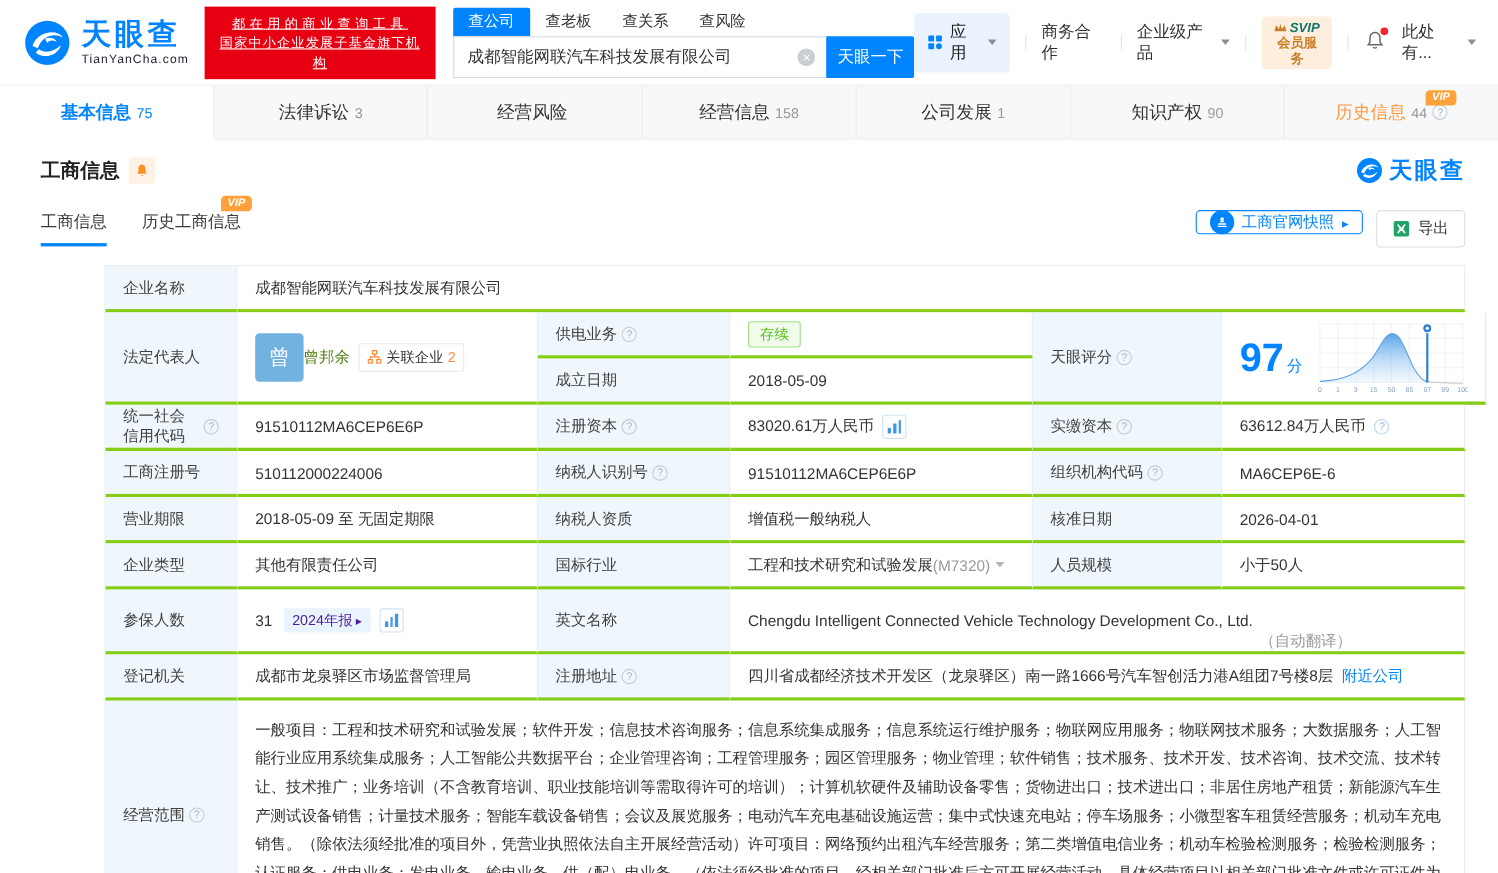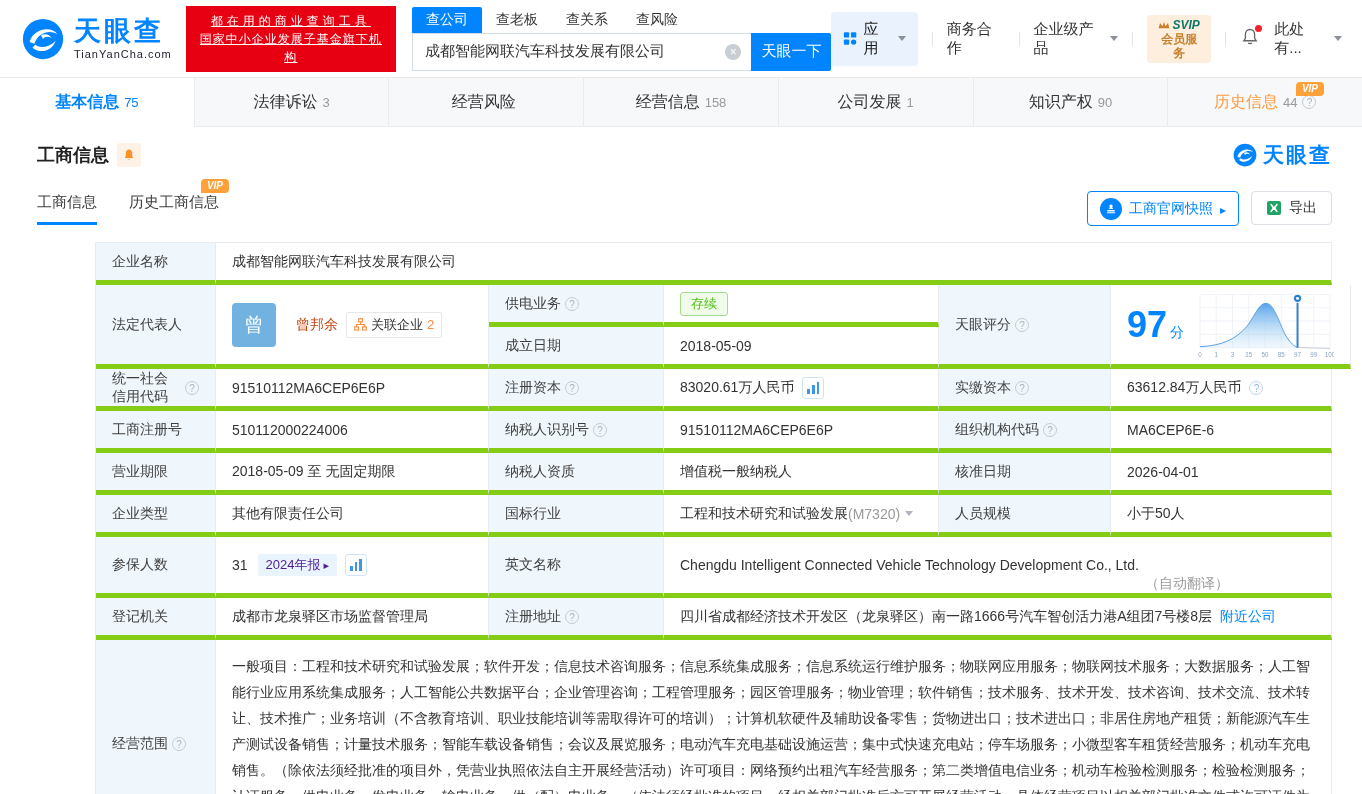--- a/index.html
+++ b/index.html
@@ -56,42 +56,42 @@
   .sec-title { font-size:18px; font-weight:bold; color:#222; }
   .sec-bell { width:24px; height:24px; background:#fdf2e5; border-radius:3px; margin-left:8px; display:flex; align-items:center; justify-content:center; cursor:pointer; }
   .brand { margin-left:auto; display:flex; align-items:center; gap:5px; }
   .brand-txt { color:#0084ff; font-size:21px; font-weight:bold; letter-spacing:2px; }
 
   .subtab-row { display:flex; align-items:center; margin-top:22px; }
   .subtabs { display:flex; gap:32px; }
   .subtab { font-size:15px; color:#3c3c3c; padding-bottom:10px; position:relative; cursor:pointer; }
   .subtab.active { border-bottom:3px solid #0084ff; }
   .actions { margin-left:auto; display:flex; gap:12px; align-items:flex-start; }
-  .btn-snapshot { display:flex; align-items:center; gap:7px; height:35px; padding:0 12px; border:1px solid #0084ff; border-radius:4px; background:#fff; color:#0084ff; font-size:14px; cursor:pointer; font-family:"Liberation Sans","DejaVu Sans",sans-serif; }
+  .btn-snapshot { display:flex; align-items:center; gap:7px; height:22px; padding:0 12px; border:1px solid #0084ff; border-radius:4px; background:#fff; color:#0084ff; font-size:14px; cursor:pointer; font-family:"Liberation Sans","DejaVu Sans",sans-serif; }
   .stamp-circ { width:22px; height:22px; border-radius:50%; background:#0084ff; display:flex; align-items:center; justify-content:center; }
   .arrow-r::after { content:"▸"; font-size:12px; color:#0084ff; }
   .btn-export { display:flex; align-items:center; gap:7px; height:34px; padding:0 14px; border:1px solid #dcdfe3; border-radius:4px; background:#fff; color:#333; font-size:14px; cursor:pointer; font-family:"Liberation Sans","DejaVu Sans",sans-serif; }
 
   
   .biz-table { margin:16px 0 0 58px; border-top:1px solid #e9ecef; border-left:1px solid #e9ecef; }
   .trow { display:grid; grid-template-columns:120px 273px 175px 275px 172px 1fr; }
-  .cell { display:flex; align-items:center; padding:0 16px; min-height:42px; border-right:1px solid #e9ecef; border-bottom:5px solid #84cc16; font-size:14px; color:#333; background:#fff; }
+  .cell { display:flex; align-items:center; padding:0 16px; min-height:42px; border-right:1px solid #e9ecef; border-bottom:3px solid #84cc16; font-size:14px; color:#333; background:#fff; }
   .lbl { background:#f0f7fc; color:#404040; gap:4px; }
   .span5 { grid-column:2 / 7; }
   .span46 { grid-column:4 / 7; }
   .span26 { grid-column:2 / 7; }
   .tall > .cell { min-height:84px; }
   .subgrid { grid-column:3 / 5; display:grid; grid-template-columns:175px 1fr; }
   .subgrid .cell { min-height:42px; }
   .q-icon { width:14px; height:14px; min-width:14px; border:1px solid #c3ccd4; border-radius:50%; color:#a9b3bc; font-size:10px; line-height:13px; text-align:center; display:inline-block; cursor:pointer; }
   .q-icon::before { content:"?"; }
   .q-blue { border-color:#bcd8f2; color:#8fb8dd; }
 
   .avatar { width:44px; height:44px; background:#72b2e0; border-radius:4px; color:#fff; font-size:19px; display:flex; align-items:center; justify-content:center; cursor:pointer; }
-  .rep-name { color:#c2410c; font-size:14px; margin-left:20px; cursor:pointer; text-decoration:none;text-align:center; }
+  .rep-name { color:#4d7c0f; font-size:14px; margin-left:0; cursor:pointer; text-decoration:none;text-align:center; }
   .related-badge { display:flex; align-items:center; gap:4px; border:1px solid #e8e8e8; border-radius:2px; padding:3px 7px; margin-left:8px; font-size:13px; color:#333; cursor:pointer; background:#fff; }
   .related-badge .num { color:#ff8a3c; }
 
   .status-badge { background:#f0fbe9; border:1px solid #a5dd8d; color:#52c41a; font-size:13px; padding:2px 10px; border-radius:3px; }
 
   .chart-btn { width:22px; height:22px; border:1px solid #cfe3f5; border-radius:3px; background:#fff; display:flex; align-items:flex-end; justify-content:center; gap:2px; padding:4px 4px; margin-left:8px; cursor:pointer; }
   .chart-btn i { display:block; width:3px; background:#3d96e8; }
   .report-badge { background:#eaf4fe; color:#4c1d95; font-size:13px; padding:2px 8px; border-radius:2px; margin-left:10px; cursor:pointer; }
   .report-badge::after { content:"▸"; font-size:11px; margin-left:3px; }
   .gray { color:#999; }

